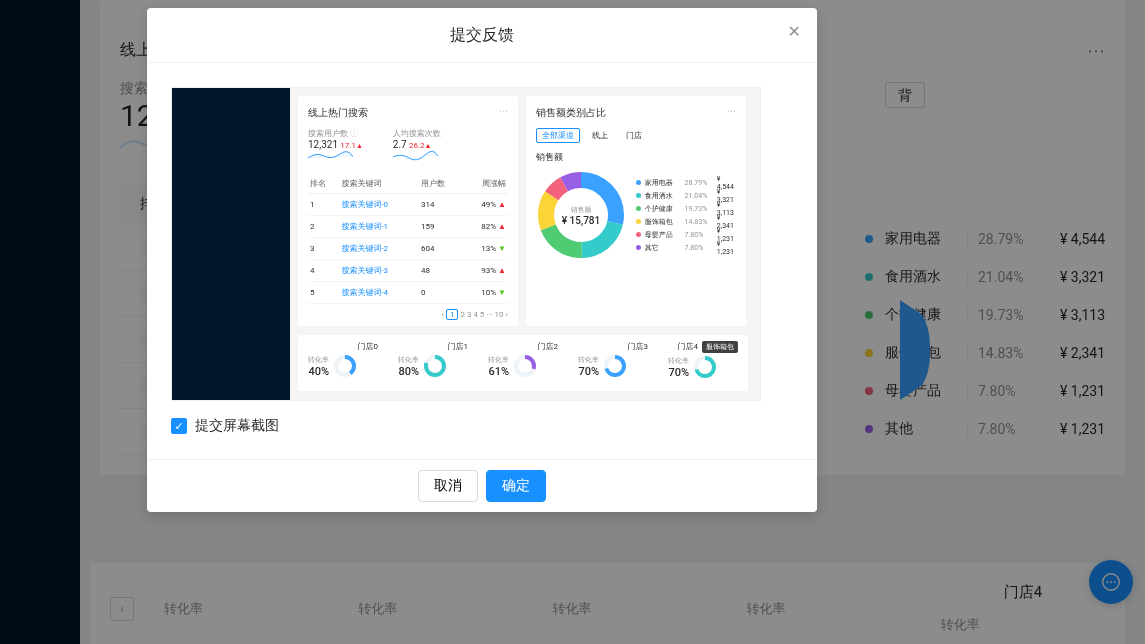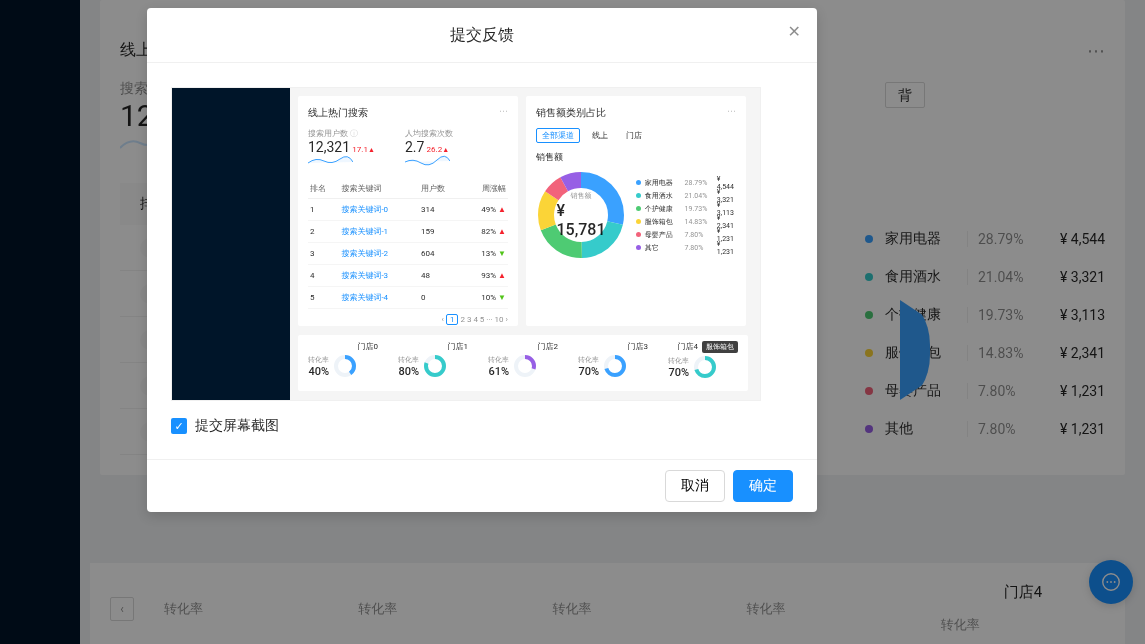--- a/index.html
+++ b/index.html
@@ -46,54 +46,54 @@
 .shot { width: 590px; height: 314px; border: 1px solid #f0f0f0; background: #f5f5f5; display: flex; overflow: hidden; }
 .shot-side { width: 118px; background: #001529; flex-shrink: 0; }
 .shot-main { flex: 1; padding: 8px; display: flex; flex-wrap: wrap; gap: 8px; font-size: 9px; color: rgba(0,0,0,0.85); }
 .shot-card { background: #fff; border-radius: 2px; padding: 10px; }
 .shot-card-a { width: 220px; height: 230px; }
 .shot-card-b { width: 220px; height: 230px; }
 .shot-card-c { width: 450px; height: 56px; display: flex; gap: 20px; padding: 6px 10px; }
 .shot-title { font-size: 10px; font-weight: 500; margin-bottom: 8px; }
 .shot-stats { display: flex; gap: 30px; margin-bottom: 10px; }
 .shot-stat-lbl { font-size: 8px; color: rgba(0,0,0,0.45); }
-.shot-stat-num { font-size: 14px; }
+.shot-stat-num { font-size: 10px; }
 .shot-spark { width: 45px; height: 12px; display: inline-block; }
 .shot-table { width: 100%; border-collapse: collapse; font-size: 8px; }
 .shot-table th { text-align: left; color: rgba(0,0,0,0.65); font-weight: 500; padding: 4px 2px; border-bottom: 1px solid #f0f0f0; }
 .shot-table td { padding: 5px 2px; border-bottom: 1px solid #f5f5f5; }
 .shot-link { color: #1890ff; }
 .shot-pct { text-align: right; }
 .shot-arrow-up { color: #f5222d; }
 .shot-arrow-dn { color: #52c41a; }
 .shot-pager { text-align: right; font-size: 8px; margin-top: 6px; color: rgba(0,0,0,0.45); }
 .shot-pager .cur { border: 1px solid #1890ff; color: #1890ff; padding: 0 3px; border-radius: 2px; }
 .shot-tabs { display: flex; gap: 6px; margin-bottom: 8px; }
 .shot-tab { font-size: 8px; padding: 1px 5px; border: 1px solid transparent; border-radius: 2px; }
 .shot-tab.active { border-color: #1890ff; color: #1890ff; }
 .shot-sub { font-size: 9px; font-weight: 500; margin: 6px 0; }
 .shot-pie-wrap { display: flex; gap: 10px; align-items: center; }
 .shot-pie { width: 90px; height: 90px; position: relative; }
 .shot-pie-center { position: absolute; inset: 24px; background: #fff; border-radius: 50%; display: flex; flex-direction: column; align-items: center; justify-content: center; }
 .shot-pie-center-lbl { font-size: 7px; color: rgba(0,0,0,0.45); }
-.shot-pie-center-val { font-size: 16px; font-weight: 500; }
+.shot-pie-center-val { font-size: 10px; font-weight: 500; }
 .shot-leg { font-size: 7px; }
 .shot-leg-row { display: flex; align-items: center; gap: 4px; height: 13px; }
 .shot-leg-dot { width: 5px; height: 5px; border-radius: 3px; }
 .shot-store { flex: 1; text-align: right; }
 .shot-store-t { font-size: 8px; margin-bottom: 2px; }
 .shot-store-row { display: flex; align-items: center; gap: 4px; }
 .shot-conv-lbl { font-size: 7px; color: rgba(0,0,0,0.45); }
 .shot-conv-val { font-size: 11px; font-weight: 500; }
 .shot-tooltip { background: rgba(0,0,0,0.75); color: #fff; font-size: 7px; padding: 1px 4px; border-radius: 2px; position: absolute; }
 
 .checkbox-row { display: flex; align-items: center; gap: 8px; margin-top: 16px; font-size: 14px; }
 .checkbox { width: 16px; height: 16px; border-radius: 2px; background: #1890ff; display: flex; align-items: center; justify-content: center; color: #fff; font-size: 11px; }
 
-.modal-footer { border-top: 1px solid #f0f0f0; padding: 10px 24px; display: flex; justify-content: flex-end; gap: 8px; }
+.modal-footer { border-top: 1px solid #f0f0f0; padding: 10px 16px; display: flex; justify-content: center; gap: 8px; }
 .btn { height: 32px; padding: 0 15px; border-radius: 4px; font-size: 14px; cursor: pointer; border: 1px solid #d9d9d9; background: #fff; display: inline-flex; align-items: center; }
 .btn-primary { background: #1890ff; border-color: #1890ff; color: #fff; }
 
 svg { display: block; }
 </style>
 </head>
 <body>
 
 <div class="bg-sidebar"></div>
 <div class="bg-main">

